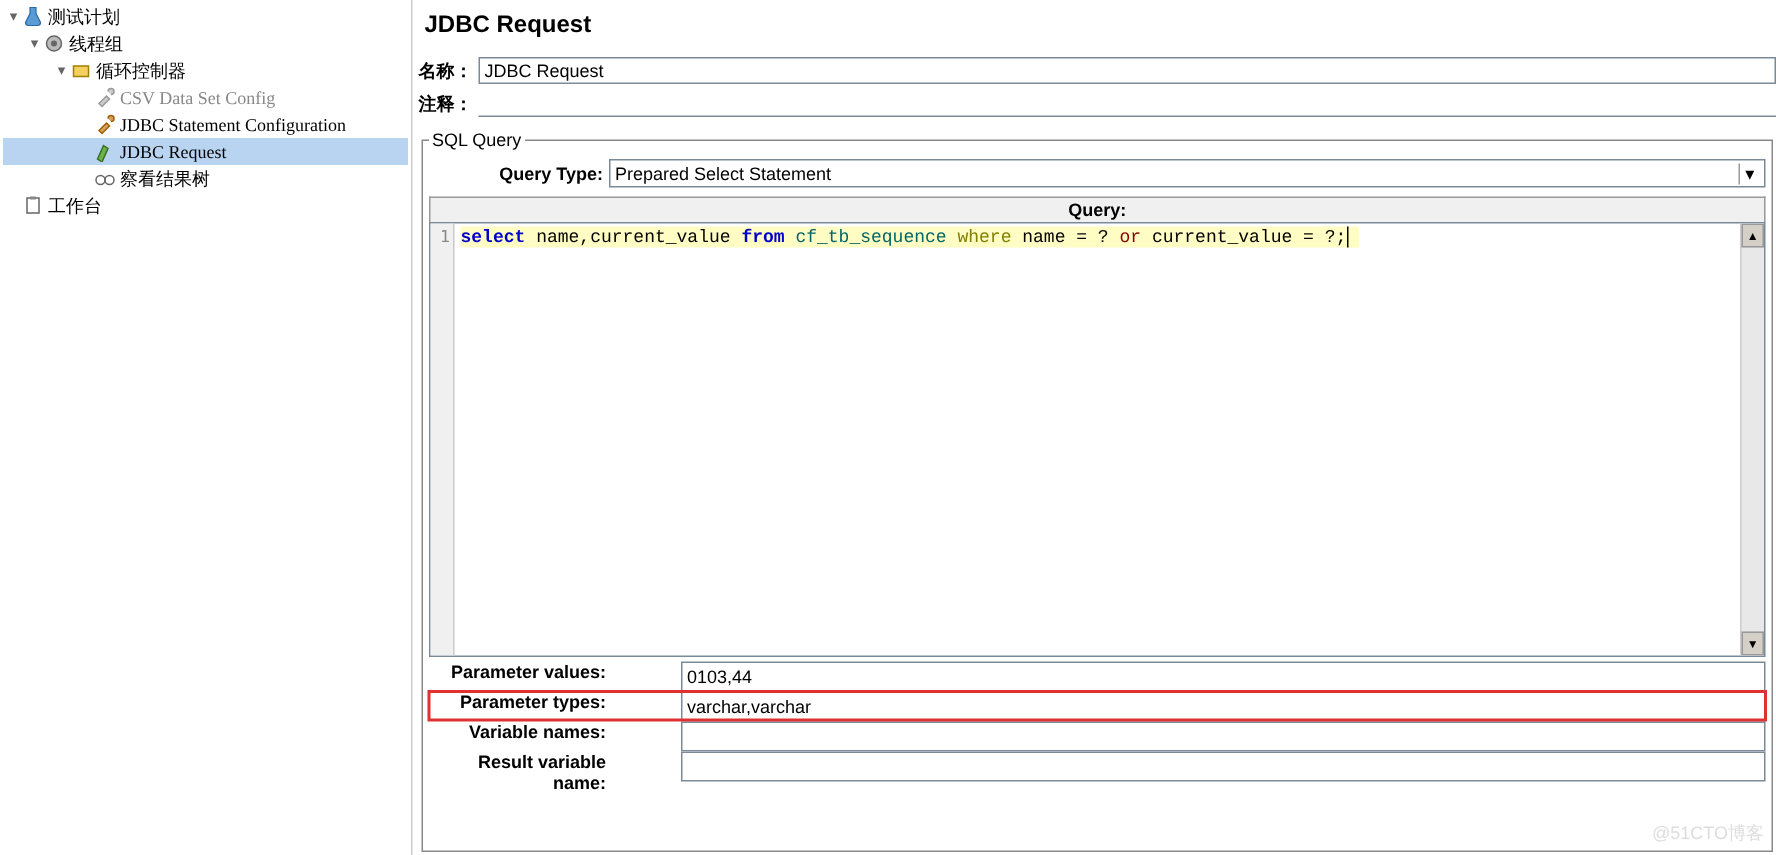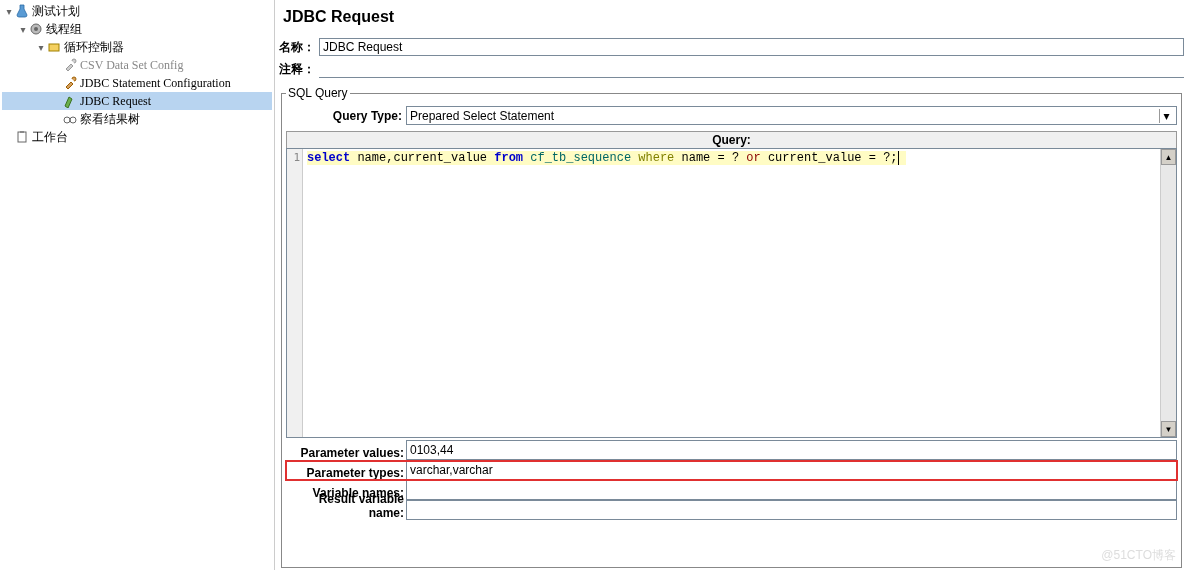--- a/index.html
+++ b/index.html
@@ -32,21 +32,21 @@
 .sql-content { flex: 1; font-family: 'Courier New', monospace; font-size: 12px; padding: 2px 4px; white-space: pre; }
 .sql-line1 { background: #fffcc4; display: inline-block; }
 .kw-blue { color: #0000cc; font-weight: bold; }
 .kw-teal { color: #006666; }
 .kw-olive { color: #808000; }
 .kw-red { color: #880000; }
 .sql-scrollbar { position: absolute; right: 0; top: 0; bottom: 0; width: 16px; background: #e8e8e8; border-left: 1px solid #ccc; display: flex; flex-direction: column; }
 .scroll-arrow { height: 16px; background: #d4d0c8; border: 1px solid #999; display: flex; align-items: center; justify-content: center; font-size: 8px; }
 .scroll-track { flex: 1; }
 .bottom-params { margin-top: 2px; }
-.param-row { display: flex; align-items: flex-end; height: 19px; margin: 1px 0; }
+.param-row { display: flex; align-items: flex-start; height: 19px; margin: 1px 0; gap: 48px; }
 .param-label { width: 120px; text-align: right; font-weight: bold; padding-right: 2px; }
 .param-input { flex: 1; border: 1px solid #7a8a99; height: 20px; padding: 1px 3px; font-size: 12px; font-family: inherit; }
 .red-box { outline: 2px solid #e03030; outline-offset: -1px; }
 .watermark { position: absolute; right: 8px; bottom: 6px; color: #ddd; font-size: 12px; text-align: center; }
 </style>
 </head>
 <body>
 
 <div class="tree-panel">
   <div class="tree-item l0">

